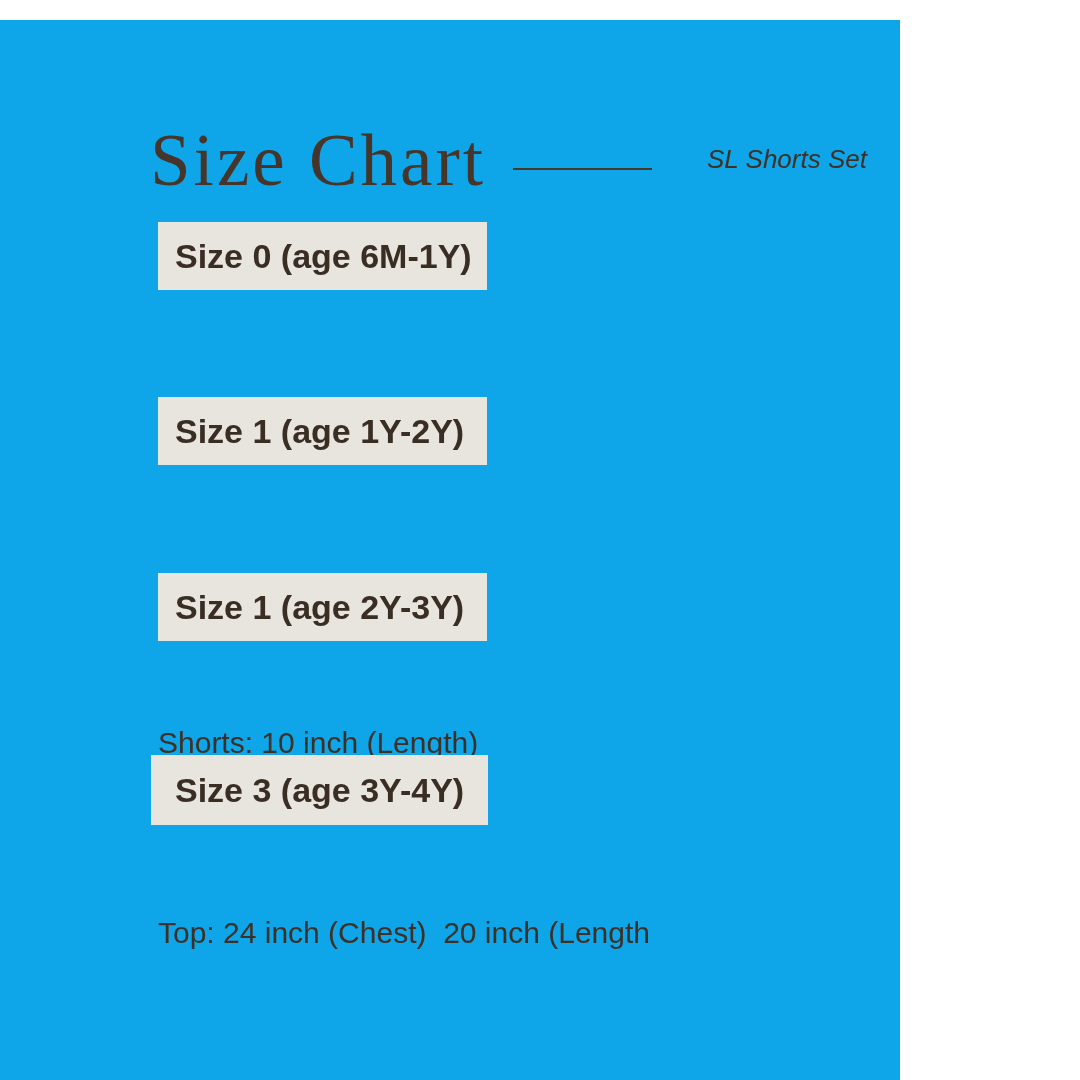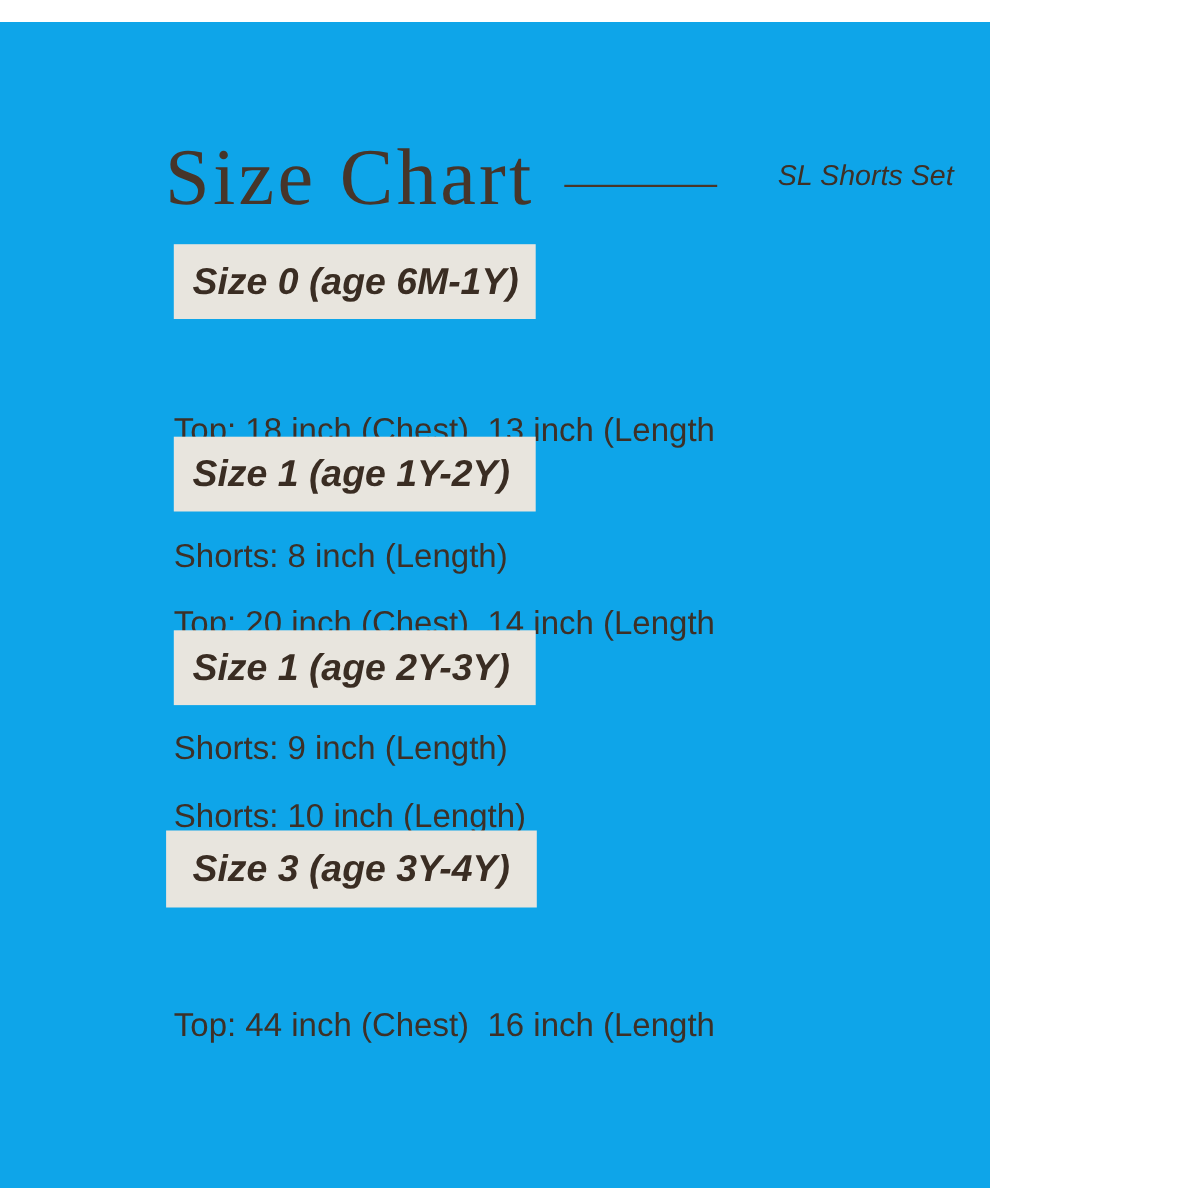--- a/index.html
+++ b/index.html
@@ -65,21 +65,20 @@
     align-items: center;
   }
   .s3 .size-badge {
     margin-left: 151px;
     width: 337px;
     height: 70px;
     padding-left: 24px;
     text-align: right;
   }
   .size-badge-label {
-    font-style: italic;
     font-weight: 700;
     font-size: 34px;
     color: #3a2d23;
     white-space: pre;
   }
   .measurements {
     margin-left: 158px;
     margin-top: 7px;
     font-size: 30px;
     line-height: 38px;
@@ -96,47 +95,39 @@
 <div class="canvas">
 
   <h1 class="title">Size Chart</h1>
   <div class="title-rule"></div>
   <div class="subtitle">SL Shorts Set</div>
 
   <section class="size-section s0">
     <div class="size-badge">
       <span class="size-badge-label">Size 0 (age 6M-1Y)</span>
     </div>
-    <div class="measurements">
-      <div class="mline">Top: 18 inch (Chest)  13 inch (Length</div>
-      <div class="mline">Shorts: 8 inch (Length)</div>
-    </div>
   </section>
 
   <section class="size-section s1">
     <div class="size-badge">
       <span class="size-badge-label">Size 1 (age 1Y-2Y)</span>
-    </div>
-    <div class="measurements">
-      <div class="mline">Top: 20 inch (Chest)  14 inch (Length</div>
-      <div class="mline">Shorts: 9 inch (Length)</div>
     </div>
   </section>
 
   <section class="size-section s2">
     <div class="size-badge">
       <span class="size-badge-label">Size 1 (age 2Y-3Y)</span>
     </div>
     <div class="measurements">
       <div class="mline">Shorts: 10 inch (Length)</div>
     </div>
   </section>
 
   <section class="size-section s3">
     <div class="size-badge">
       <span class="size-badge-label">Size 3 (age 3Y-4Y)</span>
     </div>
     <div class="measurements">
-      <div class="mline">Top: 44 inch (Chest)  16 inch (Length</div>
+      <div class="mline">Top: 24 inch (Chest)  20 inch (Length</div>
     </div>
   </section>
 
 </div>
 
 </body></html>

